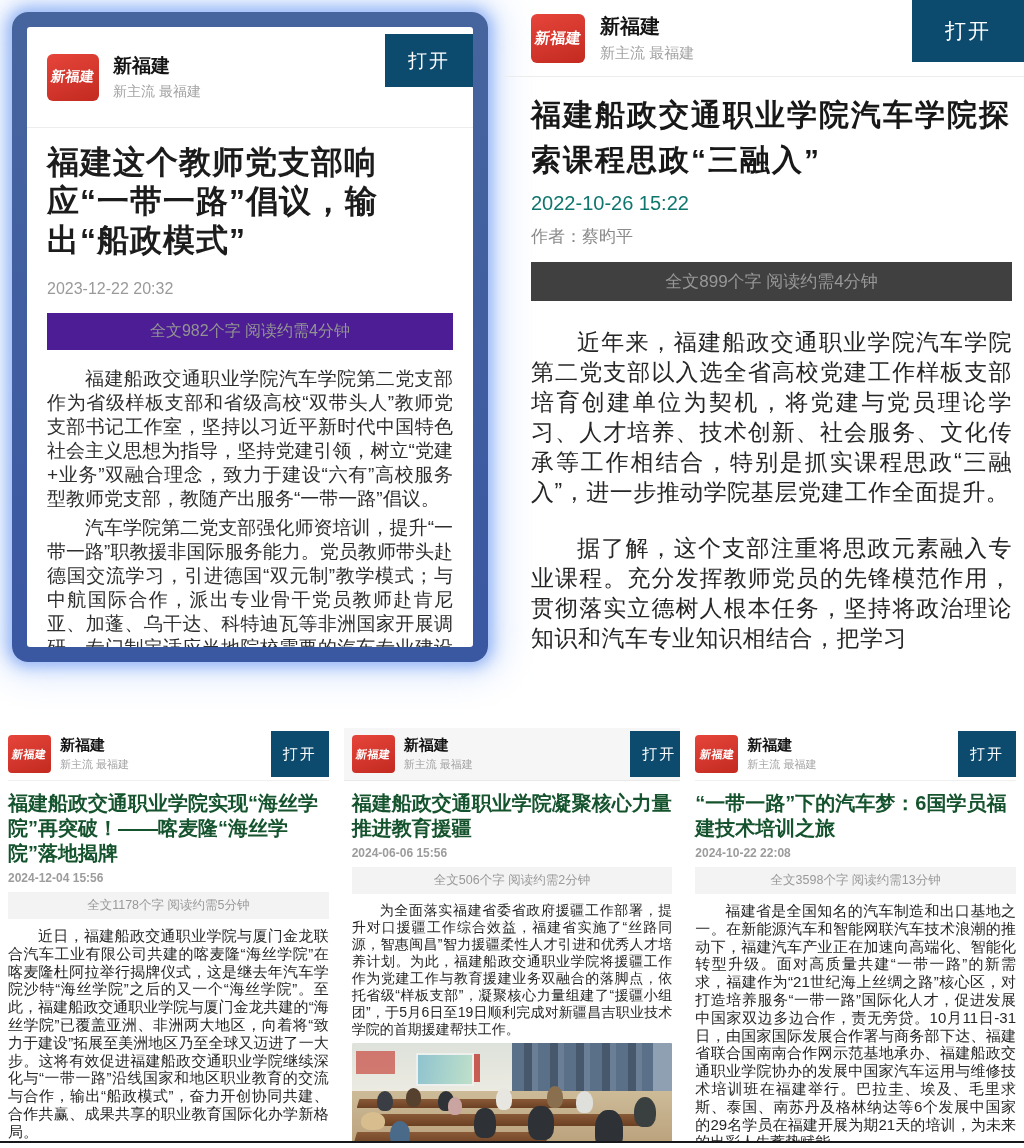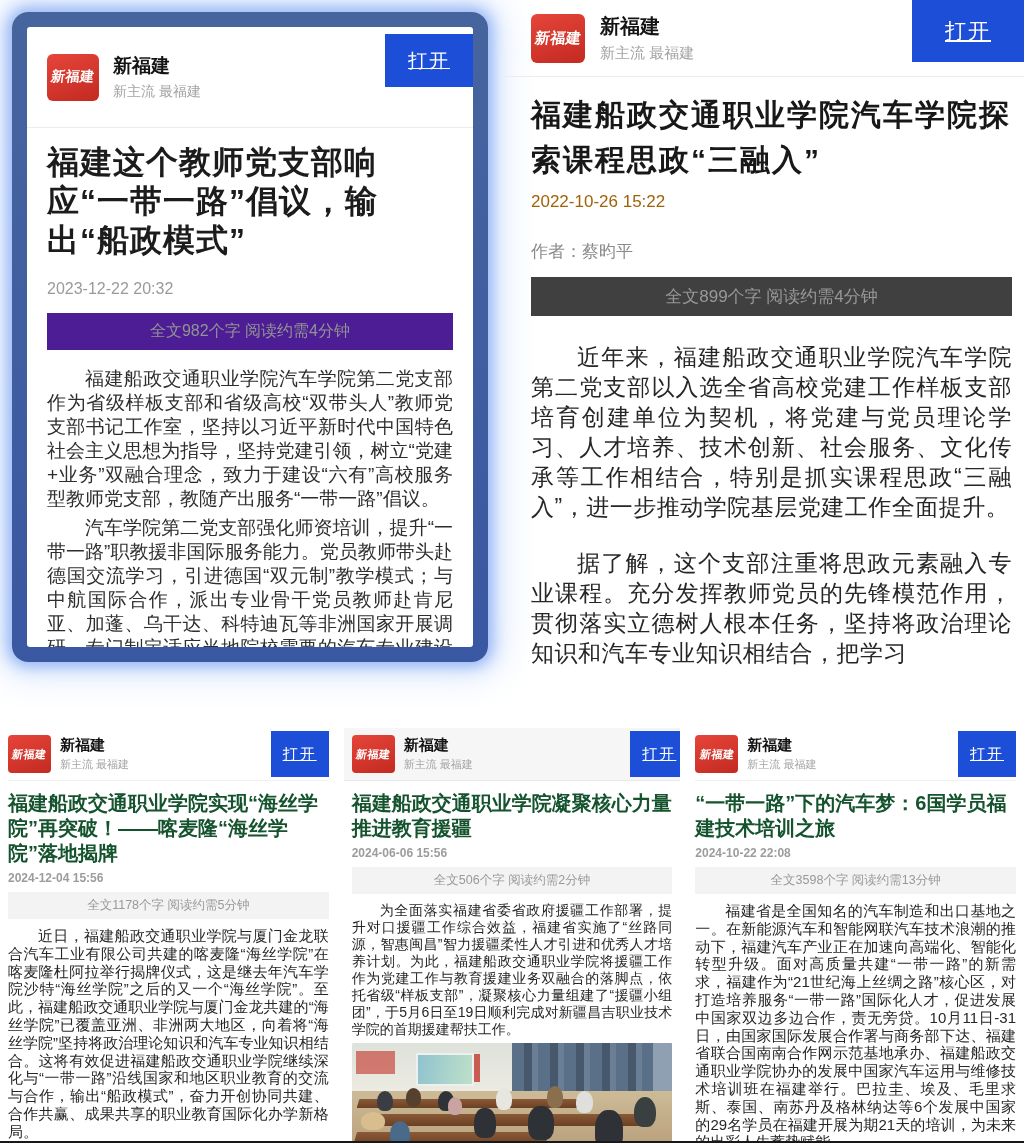--- a/index.html
+++ b/index.html
@@ -3,22 +3,22 @@
 <meta charset="utf-8">
 <style>
   html,body{margin:0;padding:0;background:#fff;}
   .canvas{position:relative;width:1024px;height:1148px;background:#fff;overflow:hidden;
           font-family:"Liberation Sans","DejaVu Sans",sans-serif;color:#222;}
 
   
   .logo{background:linear-gradient(160deg,#e6453b,#c32a20);color:#fff;border-radius:6px;
         display:flex;align-items:center;justify-content:center;font-weight:bold;flex:0 0 auto;}
   .logo span{transform:skewX(-8deg);letter-spacing:.5px;}
-  .openbtn{background:#1d4ed8;color:#fff;display:flex;align-items:center;justify-content:center;
-           border:none;letter-spacing:2px;text-decoration:underline;}
+  .openbtn{background:#0c4a6e;color:#fff;display:flex;align-items:center;justify-content:center;
+           border:none;letter-spacing:2px;}
   .namecol{display:flex;flex-direction:column;justify-content:center;}
   .appname{font-weight:bold;color:#141414;}
   .tagline{color:#a3a3a3;}
 
   
   .framed{position:absolute;left:12px;top:12px;width:476px;height:650px;border-radius:16px;
           background:linear-gradient(180deg,#46659e,#3a57a2);
           box-shadow:0 0 14px 5px rgba(140,175,245,.85),0 0 34px 14px rgba(170,200,250,.45);
           padding:15px;box-sizing:border-box;}
   .framed-inner{background:#fff;width:100%;height:100%;overflow:hidden;position:relative;
@@ -42,21 +42,21 @@
   .main-art{position:absolute;left:505px;top:0;width:519px;height:715px;overflow:hidden;}
   .main-header{position:relative;height:76px;border-bottom:1px solid #ececec;
                display:flex;align-items:center;gap:15px;padding-left:26px;}
   .main-logo{width:54px;height:49px;font-size:15px;}
   .main-name{font-size:20px;}
   .main-tag{font-size:15px;margin-top:4px;}
   .main-open{position:absolute;right:0;top:0;width:112px;height:62px;font-size:21px;}
   .main-content{padding:0 12px 0 26px;}
   .main-title{font-size:30px;font-weight:bold;color:#181818;line-height:45px;
               letter-spacing:2px;margin:15px 0 10px;}
-  .main-date{font-size:17px;color:#a16207;margin:6px 0 28px;}
+  .main-date{font-size:20px;color:#0f766e;margin:6px 0 10px;}
   .main-author{font-size:17px;color:#8a8a8a;margin:0 0 14px;}
   .main-meta{background:#404040;color:#989898;font-size:17px;text-align:center;
              padding:8px 0;margin-bottom:26px;}
   .main-body p{font-size:23px;line-height:30px;color:#262626;text-align:justify;
                text-indent:2em;margin:0 0 26px;letter-spacing:.5px;}
 
   
   .bottom{position:absolute;left:0;top:728px;width:1024px;height:414px;display:flex;gap:7px;}
   .bcol{flex:1;position:relative;overflow:hidden;padding:0 8px;box-sizing:border-box;}
   .bheader{position:relative;height:52px;display:flex;align-items:center;gap:9px;
@@ -156,21 +156,21 @@
         <div class="namecol">
           <div class="appname bname">新福建</div>
           <div class="tagline btag">新主流 最福建</div>
         </div>
         <button class="openbtn bopen">打开</button>
       </div>
       <div class="btitle">福建船政交通职业学院实现“海丝学院”再突破！——喀麦隆“海丝学院”落地揭牌</div>
       <div class="bdate">2024-12-04 15:56</div>
       <div class="bmeta">全文1178个字 阅读约需5分钟</div>
       <div class="bbody">
-        <p>近日，福建船政交通职业学院与厦门金龙联合汽车工业有限公司共建的喀麦隆“海丝学院”在喀麦隆杜阿拉举行揭牌仪式，这是继去年汽车学院沙特“海丝学院”之后的又一个“海丝学院”。至此，福建船政交通职业学院与厦门金龙共建的“海丝学院”已覆盖亚洲、非洲两大地区，向着将“海丝学院”坚持将政治理论知识和汽车专业知识相结合。这将有效促进福建船政交通职业学院继续深化与“一带一路”沿线国家和地区职业教育的交流与合作，输出“船政模式”，奋力开创协同共建、合作共赢、成果共享的职业教育国际化办学新格局。</p>
+        <p>近日，福建船政交通职业学院与厦门金龙联合汽车工业有限公司共建的喀麦隆“海丝学院”在喀麦隆杜阿拉举行揭牌仪式，这是继去年汽车学院沙特“海丝学院”之后的又一个“海丝学院”。至此，福建船政交通职业学院与厦门金龙共建的“海丝学院”已覆盖亚洲、非洲两大地区，向着将“致力于建设”拓展至美洲地区乃至全球又迈进了一大步。这将有效促进福建船政交通职业学院继续深化与“一带一路”沿线国家和地区职业教育的交流与合作，输出“船政模式”，奋力开创协同共建、合作共赢、成果共享的职业教育国际化办学新格局。</p>
       </div>
     </div>
 
     <div class="bcol mid">
       <div class="bheader">
         <div class="logo blogo">
             <span>新福建</span>
           </div>
         <div class="namecol">
           <div class="appname bname">新福建</div>

